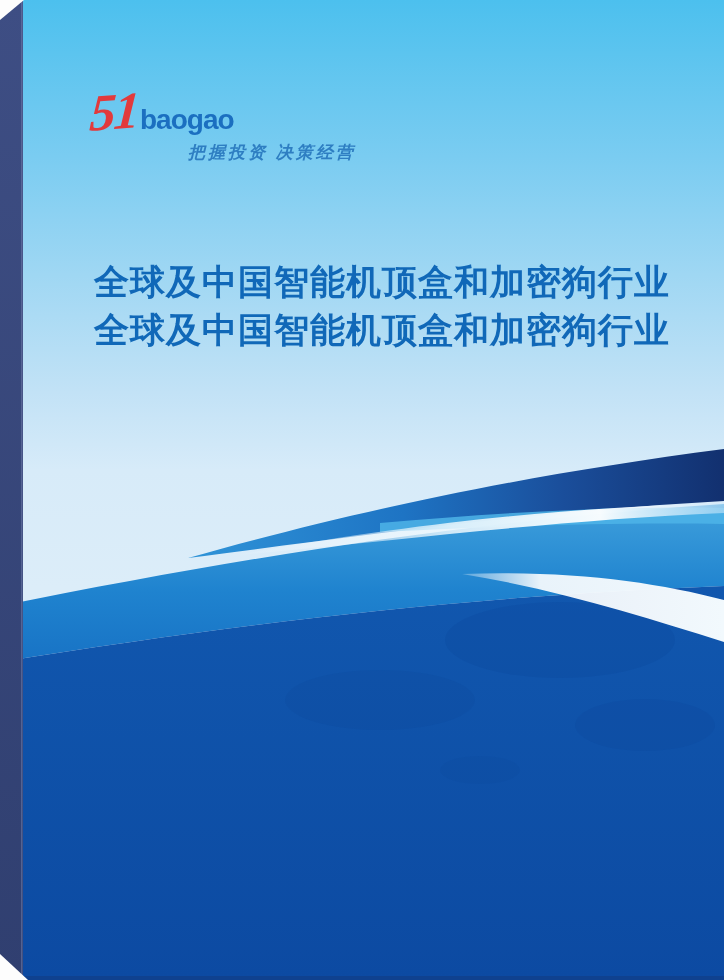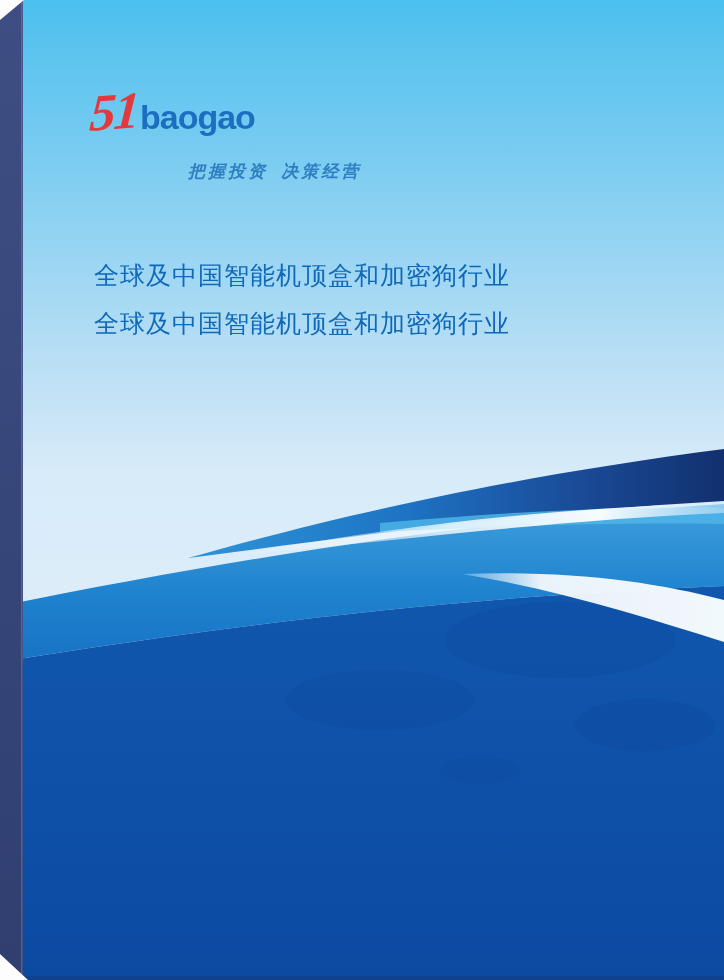--- a/index.html
+++ b/index.html
@@ -20,34 +20,34 @@
   .logo-51{
     display:inline-block;
     font-family:"Liberation Serif", serif;
     font-style:italic;font-weight:bold;
     font-size:52px;color:#e23a3c;
     transform:skewX(-8deg) rotate(-4deg);
     letter-spacing:-2px;
   }
   .logo-name{
     display:inline-block;
-    font-weight:bold;font-size:34px;
+    font-weight:bold;font-size:28px;
     color:#1b6fc0;letter-spacing:-1px;
     margin-left:2px;
   }
   .logo-tagline{
-    margin-top:26px;margin-left:98px;
+    margin-top:6px;margin-left:98px;
     font-size:17px;font-weight:bold;font-style:italic;
-    color:#2e7ec2;letter-spacing:3px;font-family:Liberation Mono, monospace;
+    color:#2e7ec2;letter-spacing:3px;
   }
   .title{
-    position:absolute;left:94px;top:251px;
-    font-size:25px;line-height:48px;
+    position:absolute;left:94px;top:258px;
+    font-size:35px;line-height:48px;
     color:#1068b8;letter-spacing:1px;
-    font-weight:400;
+    font-weight:700;
   }
   .title div{white-space:nowrap;}
 </style>
 </head>
 <body>
 
 <div class="cover">
 
   <svg class="waves" viewBox="0 0 724 980" xmlns="http://www.w3.org/2000/svg">
     <defs>

